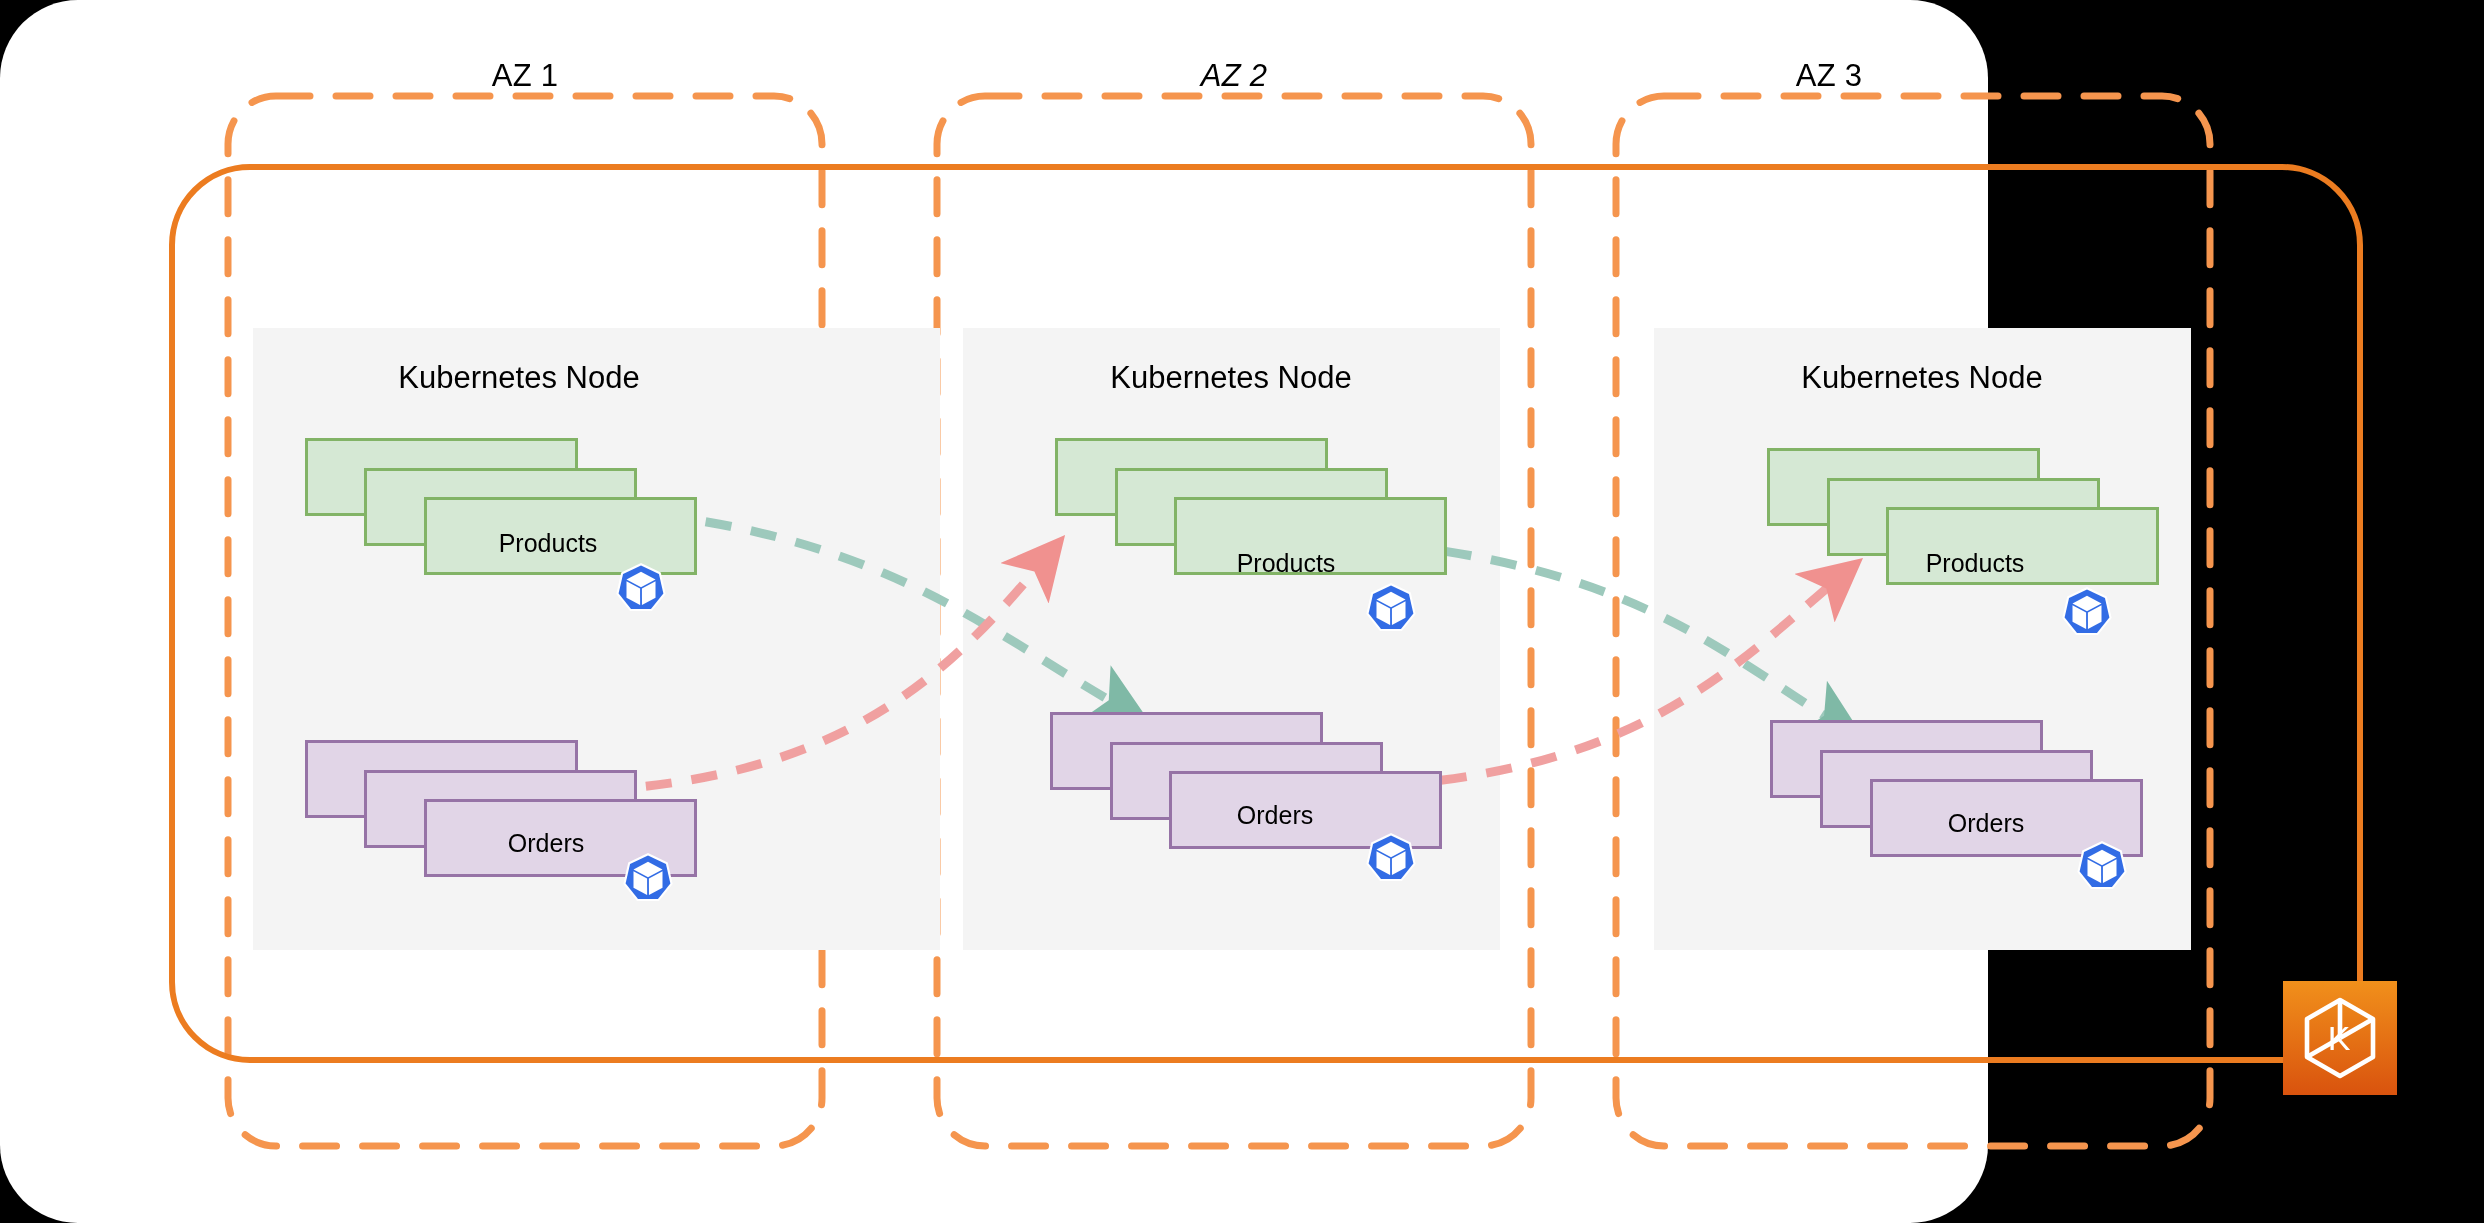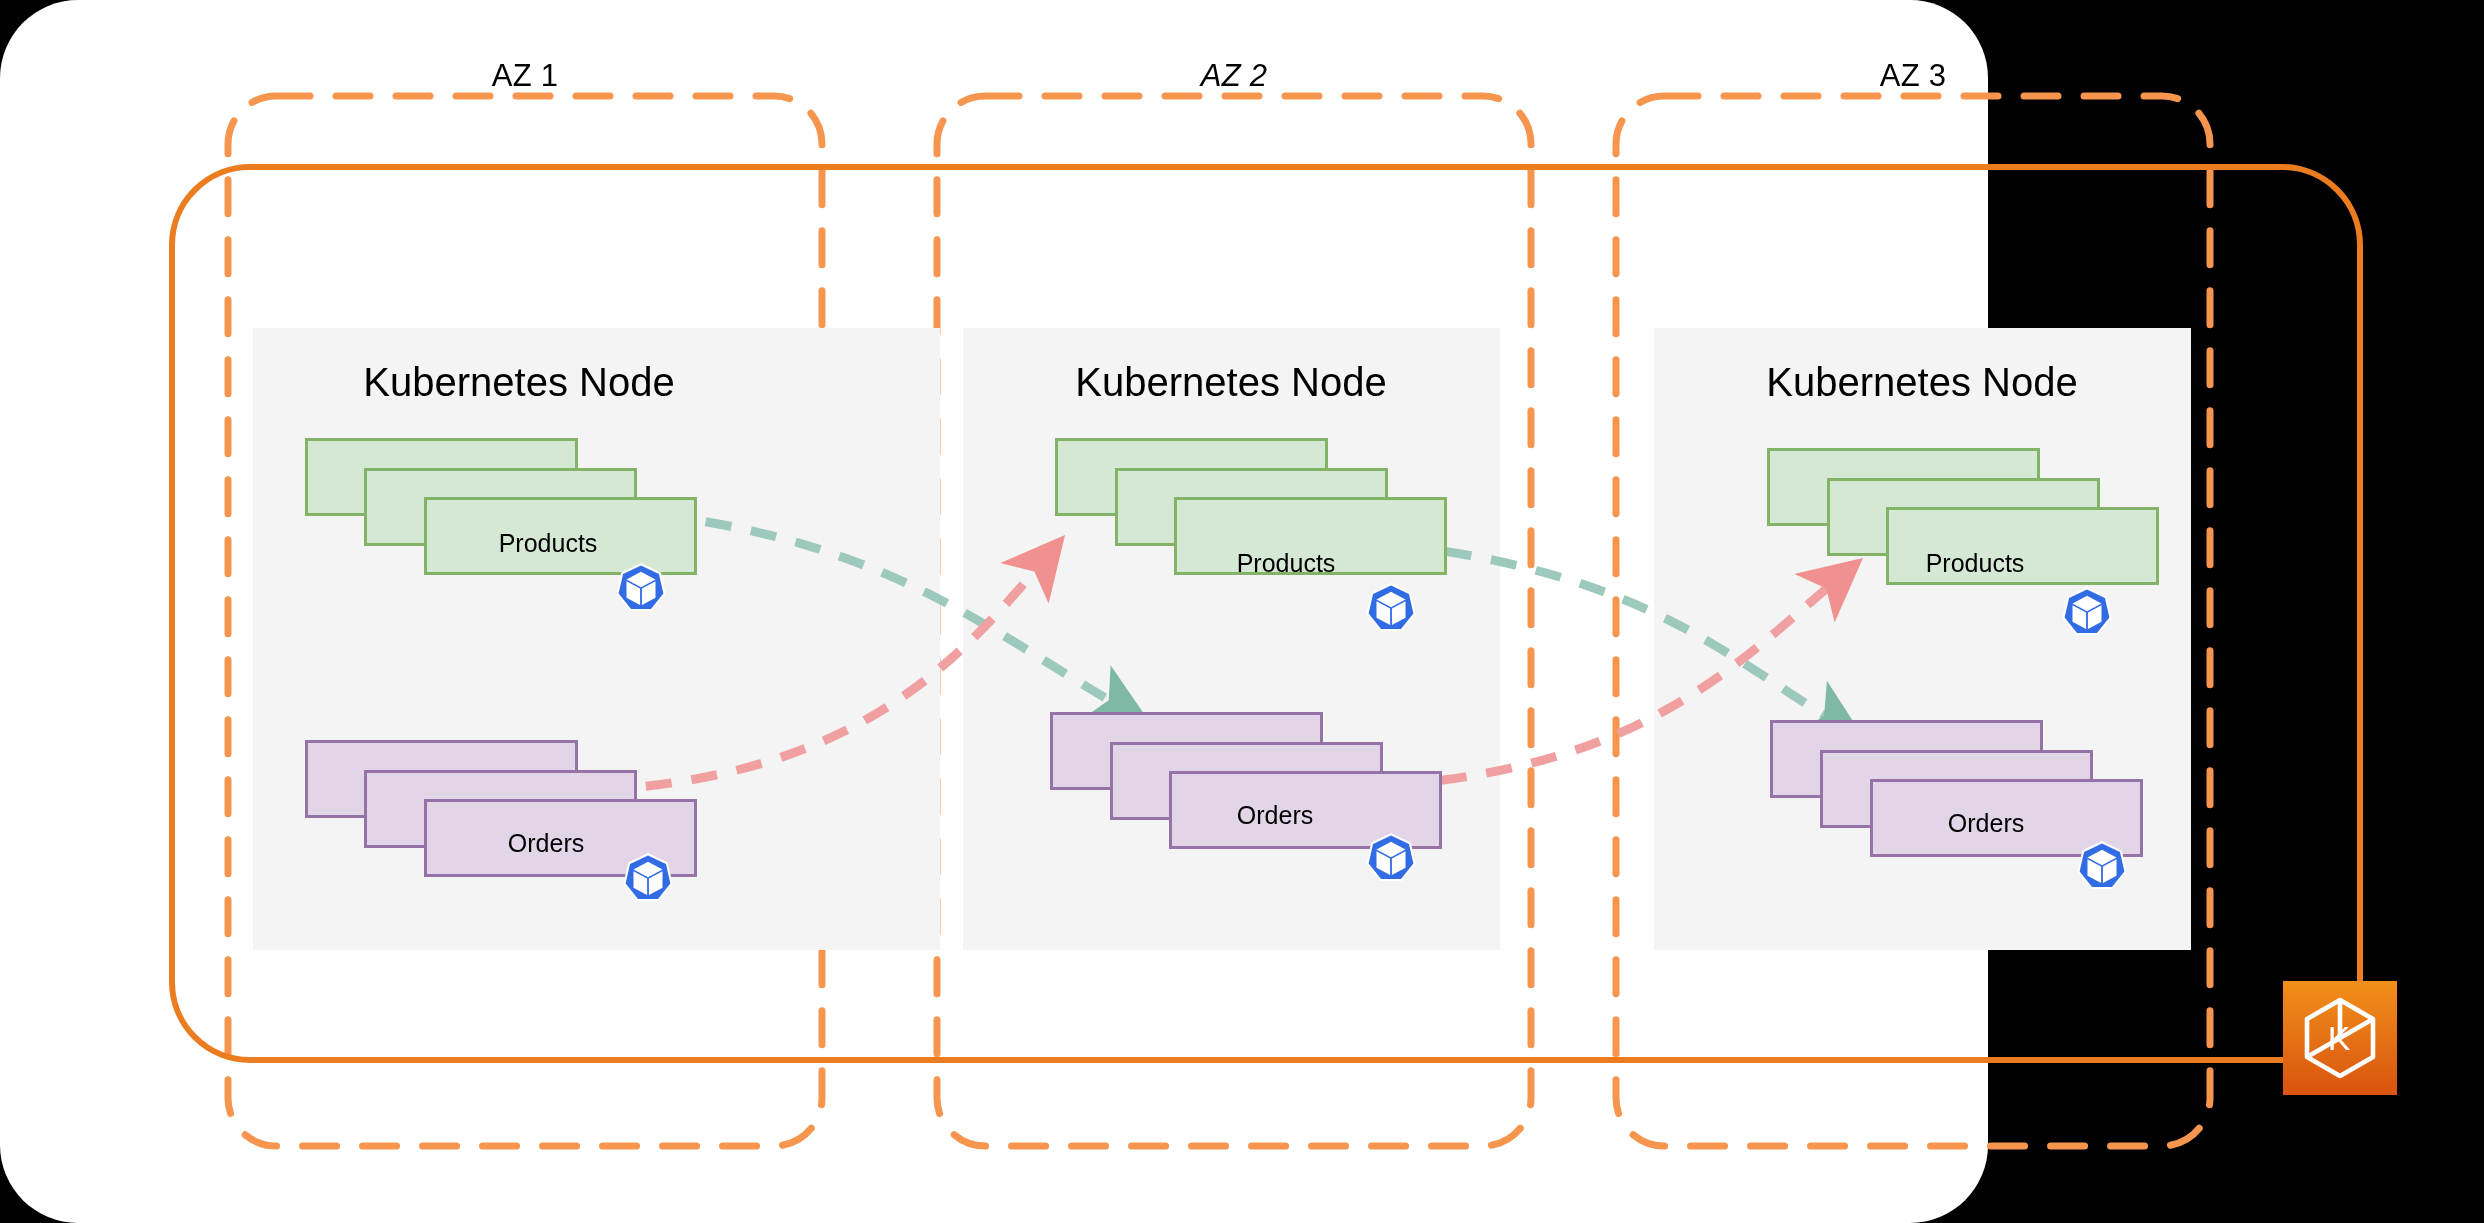--- a/index.html
+++ b/index.html
@@ -4,21 +4,21 @@
 <style>
   html,body{margin:0;padding:0;background:#000;}
   body{width:2484px;height:1223px;overflow:hidden;
        font-family:"Liberation Sans","DejaVu Sans",sans-serif;}
   #canvas{position:relative;width:1988px;height:1223px;}
   #page{position:absolute;inset:0;background:#ffffff;border-radius:78px;}
   svg.layer{position:absolute;inset:0;width:2484px;height:1223px;}
   .az-label{position:absolute;font-size:31px;color:#000;white-space:nowrap;
             transform:translateX(-50%);letter-spacing:.2px;}
   .node-panel{position:absolute;background:#f4f4f4;}
-  .node-title{position:absolute;font-size:40px;color:#000;white-space:nowrap;
+  .node-title{position:absolute;font-size:31px;color:#000;white-space:nowrap;
               transform:translateX(-50%);}
   .pod{position:absolute;box-sizing:border-box;border-width:3px;border-style:solid;}
   .pod.green{background:#d5e8d4;border-color:#82b366;}
   .pod.purple{background:#e1d5e7;border-color:#9673a6;}
   .pod-label{position:absolute;font-size:25px;color:#000;white-space:nowrap;
              transform:translate(-50%,-50%);}
   .k8s-badge{position:absolute;width:58px;height:58px;}
   .eks-logo{position:absolute;}
 </style>
 </head>
@@ -31,21 +31,21 @@
 
     <rect x="228" y="96" width="594" height="1050" rx="48" ry="48" fill="none" stroke="#f5954e" stroke-width="7" stroke-dasharray="34 26" stroke-linecap="round"></rect>
     <rect x="937" y="96" width="594" height="1050" rx="48" ry="48" fill="none" stroke="#f5954e" stroke-width="7" stroke-dasharray="34 26" stroke-linecap="round"></rect>
     <rect x="1616" y="96" width="594" height="1050" rx="48" ry="48" fill="none" stroke="#f5954e" stroke-width="7" stroke-dasharray="34 26" stroke-linecap="round"></rect>
 
     <rect x="172" y="167" width="2188" height="893" rx="78" ry="78" fill="none" stroke="#ec7c20" stroke-width="6"></rect>
   </svg>
 
   <div class="az-label" style="left:525px;top:58px;">AZ 1</div>
   <div class="az-label" style="left:1234px;top:58px;font-style:italic;">AZ 2</div>
-  <div class="az-label" style="left:1913px;top:58px;">AZ 3</div>
+  <div class="az-label" style="left:1829px;top:58px;">AZ 3</div>
 
   <div class="node-panel" style="left:253px;top:328px;width:687px;height:622px;"></div>
   <div class="node-panel" style="left:963px;top:328px;width:537px;height:622px;"></div>
   <div class="node-panel" style="left:1654px;top:328px;width:537px;height:622px;"></div>
 
   <div class="node-title" style="left:519px;top:360px;">Kubernetes Node</div>
   <div class="node-title" style="left:1231px;top:360px;">Kubernetes Node</div>
   <div class="node-title" style="left:1922px;top:360px;">Kubernetes Node</div>
 
   <svg class="layer">

